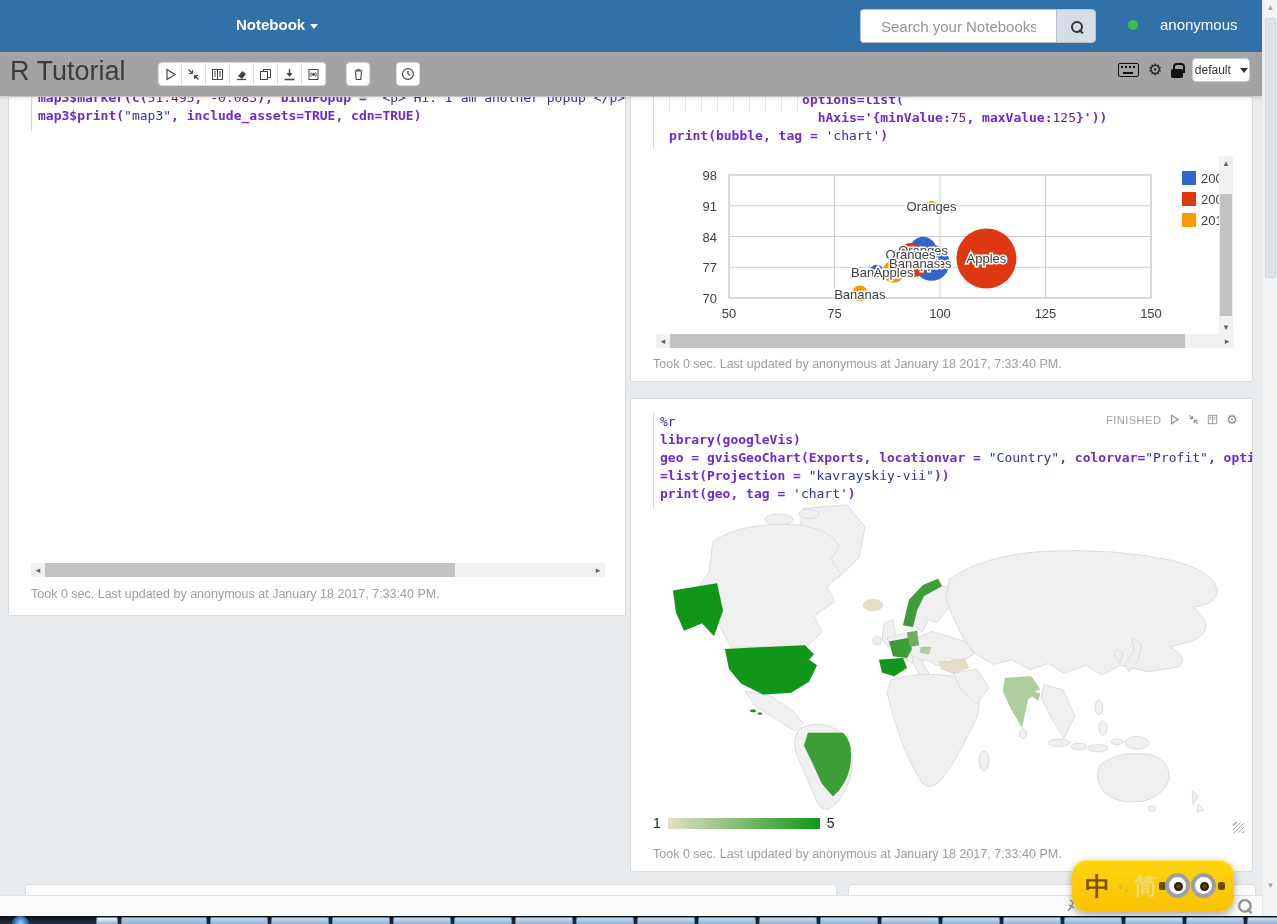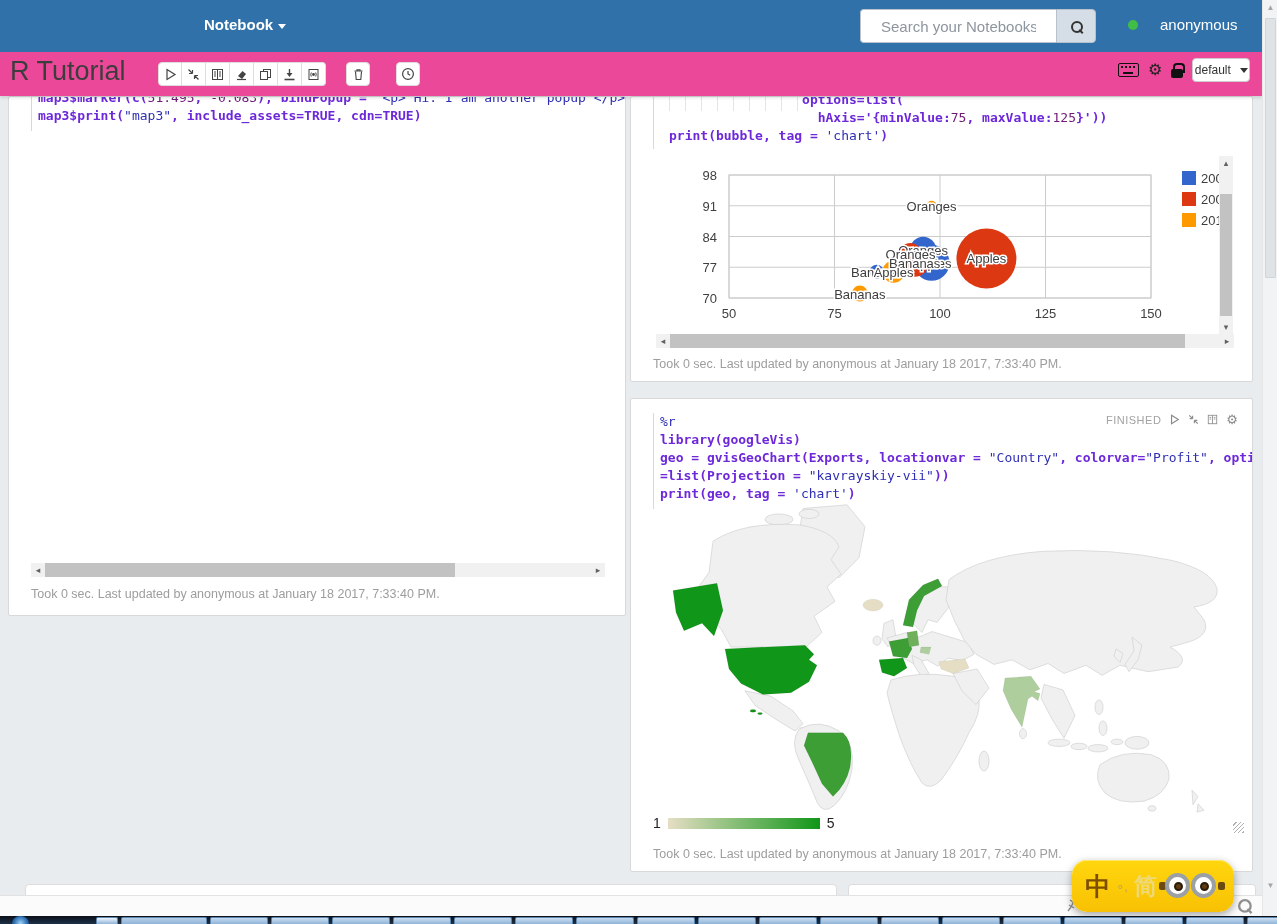--- a/index.html
+++ b/index.html
@@ -3,34 +3,34 @@
 <meta charset="utf-8">
 <style>
   * { margin:0; padding:0; box-sizing:border-box; }
   html,body { width:1277px; height:924px; overflow:hidden; background:#e9ecef;
               font-family:"Liberation Sans", sans-serif; }
 
   
   #navbar { position:absolute; left:0; top:0; width:1262px; height:52px; background:#3071a9; }
   #brand { position:absolute; left:12px; top:6px; display:flex; align-items:center; gap:6px; }
   #brand-text { color:#fff; font-family:"DejaVu Serif", serif; font-weight:bold; font-size:27px; letter-spacing:.5px; }
-  #nav-notebook { position:absolute; left:204px; top:16px; color:#fff; font-size:15px; font-weight:bold; cursor:pointer; }
+  #nav-notebook { position:absolute; left:236px; top:16px; color:#fff; font-size:15px; font-weight:bold; cursor:pointer; }
   .caret { display:inline-block; width:0; height:0; border-left:4px solid transparent; border-right:4px solid transparent; border-top:5px solid #fff; margin-left:5px; vertical-align:middle; }
   #search-group { position:absolute; left:860px; top:9px; display:flex; height:34px; }
   #search-input { width:196px; height:34px; border:1px solid #b9c2cc; border-right:none; border-radius:4px 0 0 4px; padding:0 20px; font-size:15px; color:#555; outline:none; }
   #search-input::placeholder { color:#8d959e; }
   #search-btn { width:40px; height:34px; background:#d5dde6; border:1px solid #b9c2cc; border-radius:0 4px 4px 0; display:flex; align-items:center; justify-content:center; cursor:pointer; }
   .mag { position:relative; width:11px; height:11px; }
   .mag::before { content:""; position:absolute; left:0; top:0; width:8px; height:8px; border:2px solid #333; border-radius:50%; }
   .mag::after { content:""; position:absolute; left:9px; top:8px; width:2px; height:5px; background:#333; transform:rotate(-45deg); }
   #user-menu { position:absolute; left:1128px; top:16px; color:#fff; font-size:15px; display:flex; align-items:center; gap:22px; cursor:pointer; }
   #user-dot { width:10px; height:10px; border-radius:50%; background:#3fbf46; }
 
   
-  #note-header { position:absolute; left:0; top:52px; width:1262px; height:44px; background:#ec4899; box-shadow:0 2px 3px rgba(0,0,0,.12); z-index:5; }
+  #note-header { position:absolute; left:0; top:52px; width:1262px; height:44px; background:#a3a3a3; box-shadow:0 2px 3px rgba(0,0,0,.12); z-index:5; }
   #note-title { position:absolute; left:10px; top:4px; font-size:27px; color:#3d3d3d; font-weight:normal; }
   .btngroup { position:absolute; display:flex; }
   .tbtn { width:24px; height:24px; background:#fff; border:1px solid #ddd; display:flex; align-items:center; justify-content:center; cursor:pointer; }
   .btngroup .tbtn + .tbtn { border-left:none; }
   .btngroup .tbtn:first-child { border-radius:4px 0 0 4px; }
   .btngroup .tbtn:last-child { border-radius:0 4px 4px 0; }
   .tbtn.single { border-radius:4px; }
   .tbtn svg { display:block; }
   #hdr-right { position:absolute; left:1118px; top:6px; display:flex; align-items:center; gap:9px; }
   #gear-hdr { font-size:16px; color:#222; line-height:1; cursor:pointer; }

